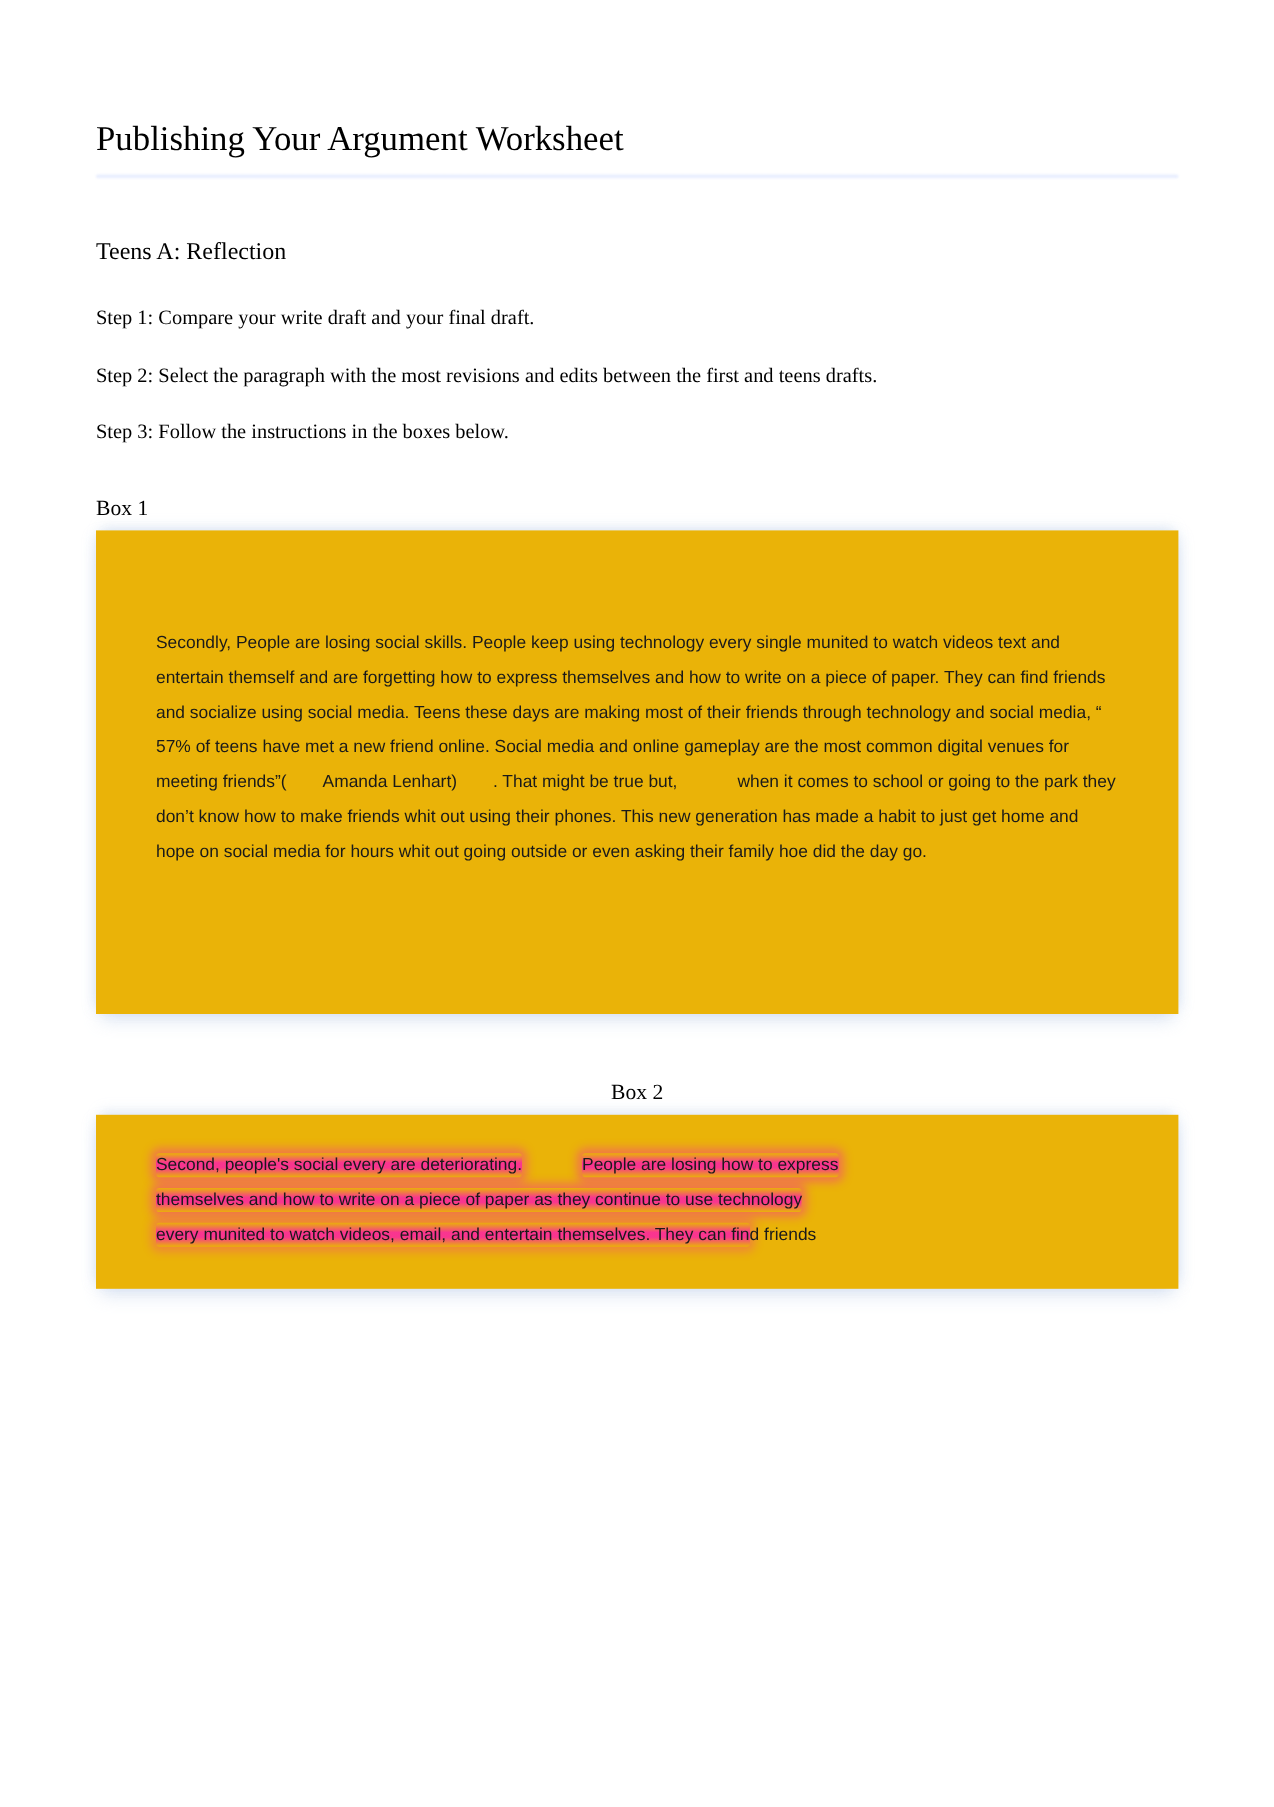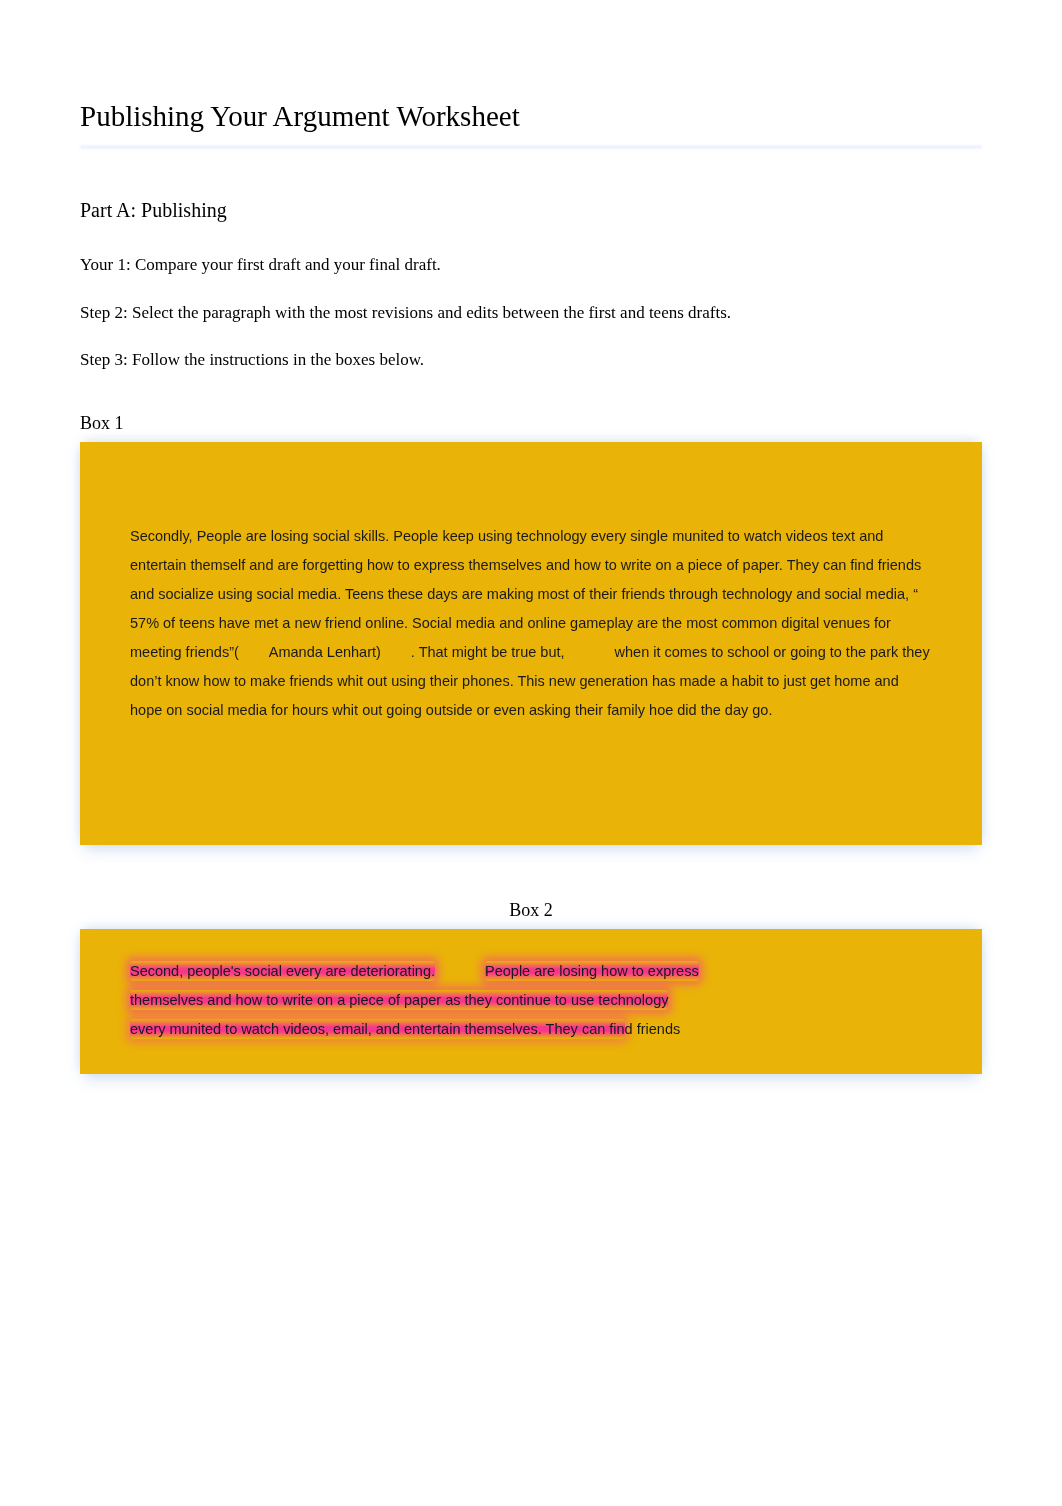--- a/index.html
+++ b/index.html
@@ -94,23 +94,23 @@
       display: inline-block;
       width: 30px;
     }
   </style>
 </head>
 <body>
 
 <h1 class="page-title">Publishing Your Argument Worksheet</h1>
 <div class="title-underline"></div>
 
-<h2 class="part-heading">Part A: Publishing</h2>
+<h2 class="part-heading">Teens A: Reflection</h2>
 
-<p class="step">Your 1: Compare your first draft and your final draft.</p>
+<p class="step">Step 1: Compare your write draft and your final draft.</p>
 <p class="step">Step 2: Select the paragraph with the most revisions and edits between the first and teens drafts.</p>
 <p class="step">Step 3: Follow the instructions in the boxes below.</p>
 
 <h3 class="box-heading">Box 1</h3>
 <div class="box box-1">
   <p class="paragraph-text">
     <span>Secondly, People are losing social skills. People keep using technology every single munited to watch videos text and entertain themself and are forgetting how to express themselves and how to write on a piece of paper. They can find friends and socialize using social media. Teens these days are making most of their friends through technology and social media, “ 57% of teens have met a new friend online. Social media and online gameplay are the most common digital venues for meeting friends”(</span><span class="gap-sm"></span><span>Amanda Lenhart)</span><span class="gap-sm"></span><span>. That might be true but,</span><span class="gap"></span><span>when it comes to school or going to the park they don’t know how to make friends whit out using their phones. This new generation has made a habit to just get home and hope on social media for hours whit out going outside or even asking their family hoe did the day go.</span>
   </p>
 </div>
 

